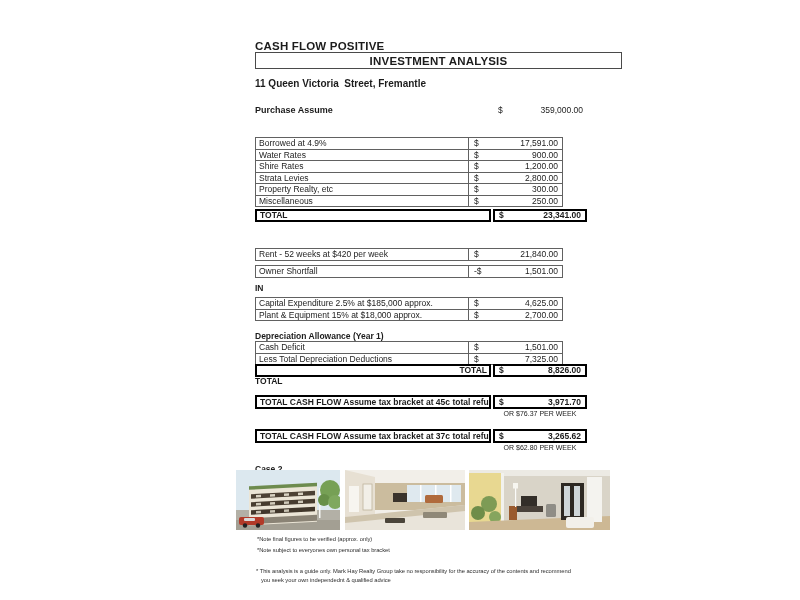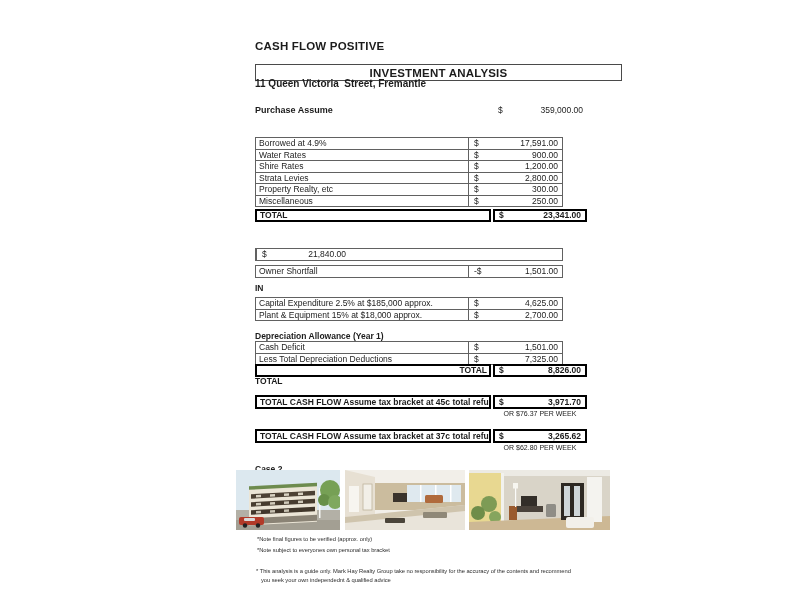--- a/index.html
+++ b/index.html
@@ -1,21 +1,21 @@
 <!DOCTYPE html>
 <html><head>
 <meta charset="utf-8">
 <style>
   html,body{margin:0;padding:0;background:#fff;}
   .canvas{position:relative;width:800px;height:600px;background:#ffffff;overflow:hidden;
           font-family:"Liberation Sans",sans-serif;color:#1c1c1c;}
 
   .doc-title{position:absolute;left:255px;top:40px;width:367px;text-align:left;
              font-weight:bold;font-size:11.5px;letter-spacing:.2px;}
-  .subtitle-box{position:absolute;left:255px;top:64px;width:367px;height:17px;
+  .subtitle-box{position:absolute;left:255px;top:52px;width:367px;height:17px;
                 border:1px solid #4a4a4a;box-sizing:border-box;display:flex;align-items:center;
                 justify-content:center;font-weight:bold;font-size:11.5px;letter-spacing:.2px;background:#fff;}
   .address{position:absolute;left:255px;top:78px;font-weight:bold;font-size:10px;white-space:pre;}
 
   .flexrow{display:flex;align-items:center;font-size:8.5px;line-height:1;}
   .purchase{position:absolute;left:255px;top:105px;width:332px;height:11px;}
   .purchase .lab{flex:1;font-weight:bold;font-size:9px;}
 
   .val{width:94px;display:flex;justify-content:space-between;box-sizing:border-box;
        padding:0 4px 0 5px;align-items:center;}
@@ -112,20 +112,21 @@
       </div>
     <div class="vbox">
         <span>$</span>
         <span>23,341.00</span>
       </div>
   </div>
 
   <div class="sec-h" style="top:238px">IN</div>
   <div class="tbl" style="top:248px">
     <div class="trow">
+      <span class="lab">Rent - 52 weeks at $420 per week</span>
       <span class="val">
           <span>$</span>
           <span>21,840.00</span>
         </span>
     </div>
   </div>
   <div class="tbl" style="top:265px">
     <div class="trow">
       <span class="lab">Owner Shortfall</span>
       <span class="val">

